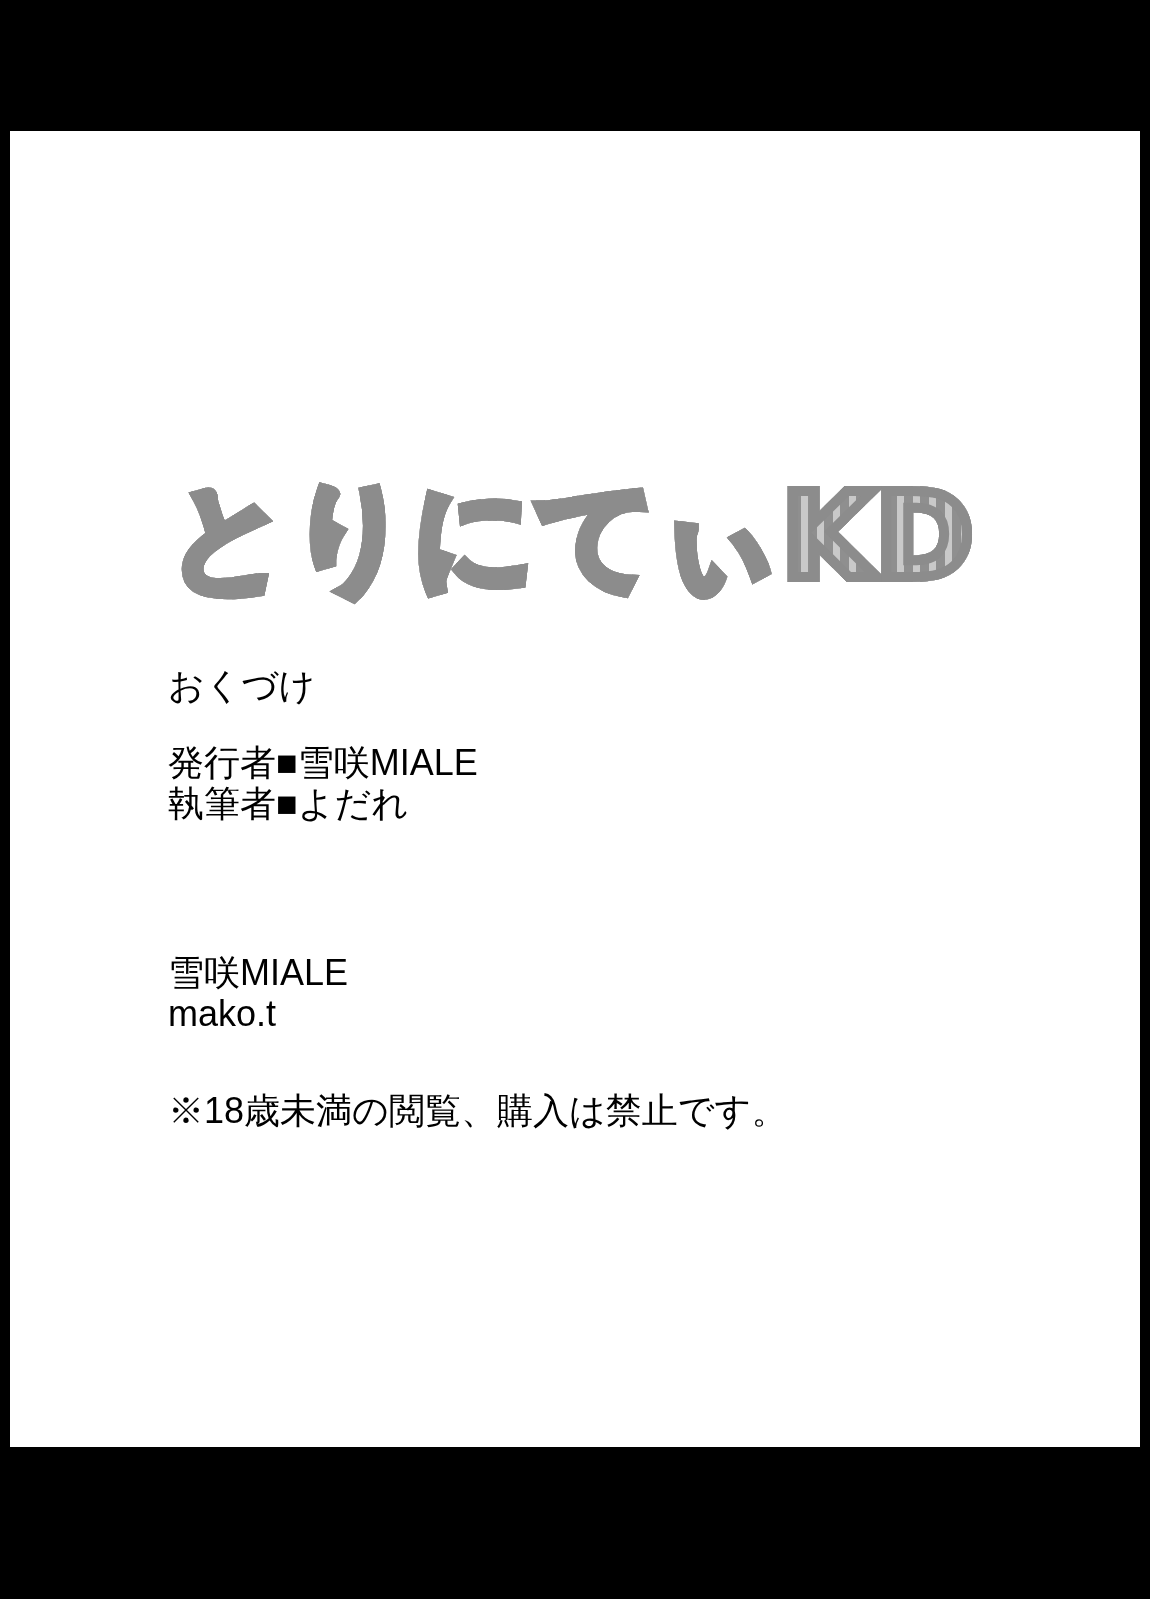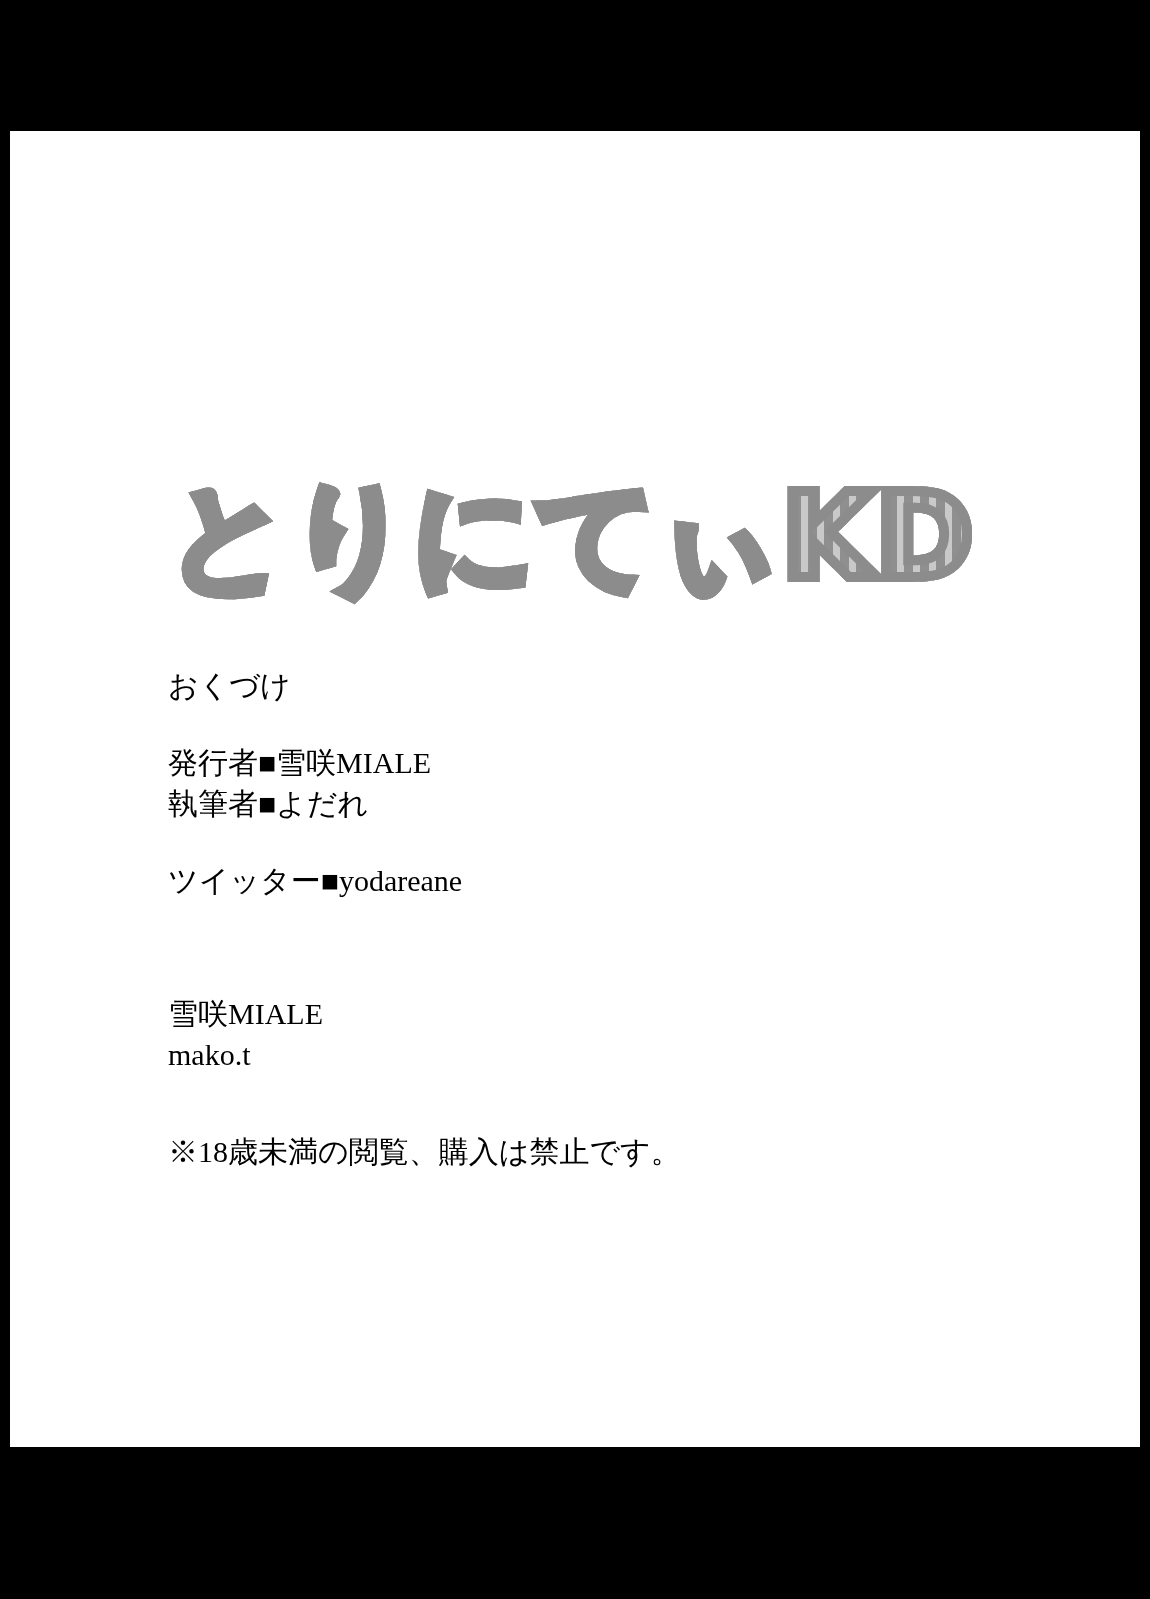--- a/index.html
+++ b/index.html
@@ -95,22 +95,22 @@
 
   
   .colophon {
     position: absolute;
     left: 168px;
     top: 534px;
     width: 860px;
     color: #000000;
   }
   .line {
-    font-family: Liberation Serif, serif;
-    font-size: 30px;
+    font-family: Liberation Sans, sans-serif;
+    font-size: 36px;
     line-height: 41px;
     white-space: pre;
   }
   .blockgap { height: 36px; }
   .blockgap-lg { height: 56px; }
 </style>
 </head>
 <body>
 
 <div class="page">
@@ -131,21 +131,20 @@
 
       <div class="line">おくづけ</div>
 
       <div class="blockgap"></div>
 
       <div class="line">発行者■雪咲MIALE</div>
       <div class="line">執筆者■よだれ</div>
 
       <div class="blockgap"></div>
 
-      <div class="line">ツイッター■yodareane</div>
 
       <div class="blockgap-lg"></div>
       <div class="blockgap"></div>
 
       <div class="line">雪咲MIALE</div>
       <div class="line">mako.t</div>
 
       <div class="blockgap-lg"></div>
 
       <div class="line">※18歳未満の閲覧、購入は禁止です。</div>

